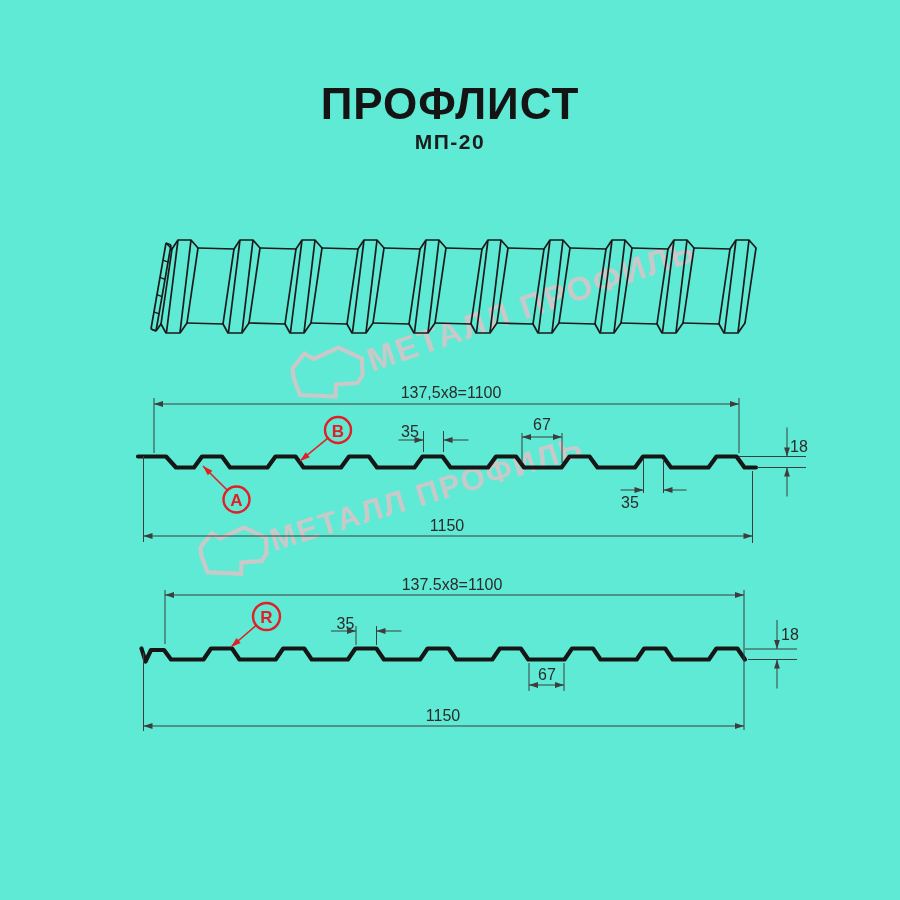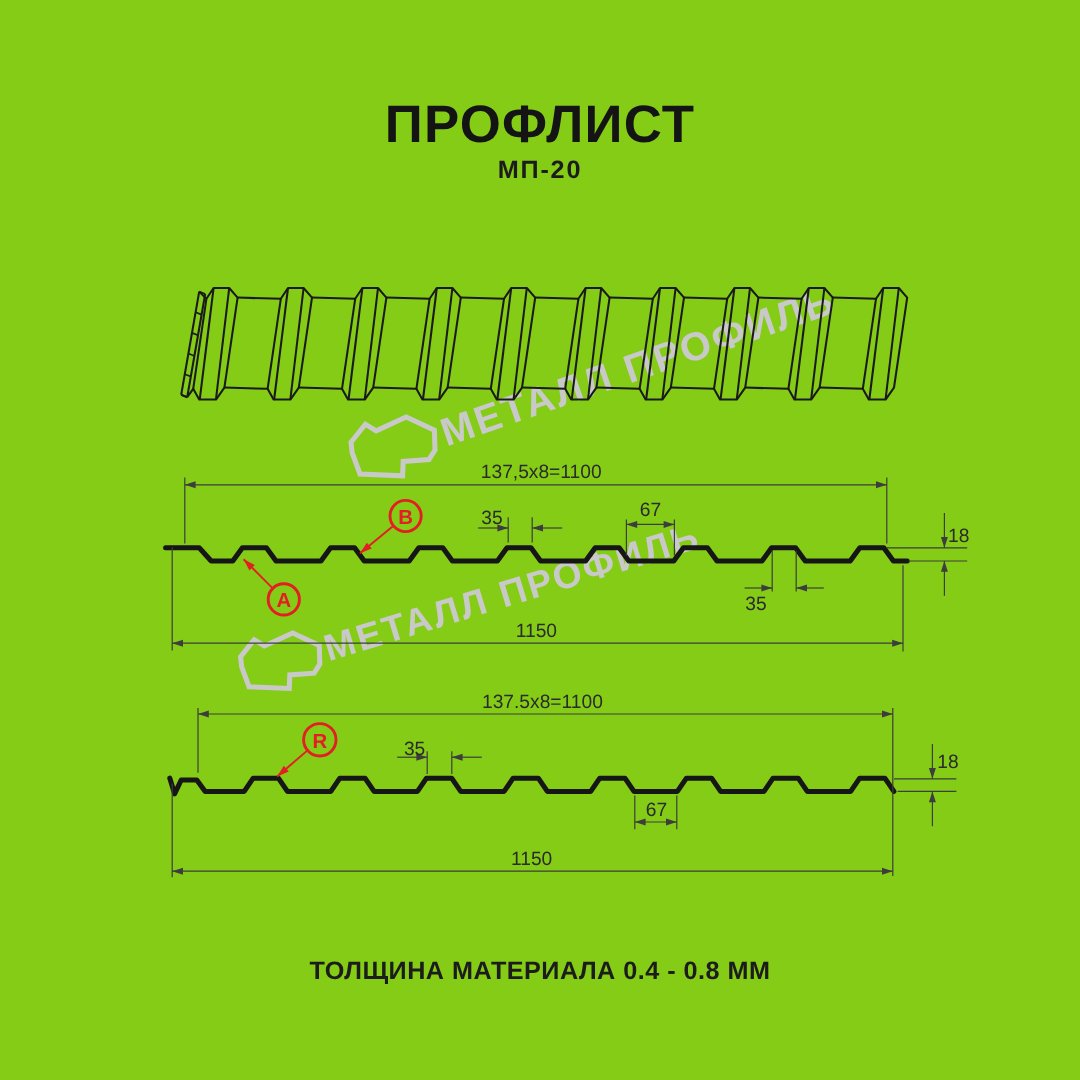--- a/index.html
+++ b/index.html
@@ -1,16 +1,16 @@
 <!DOCTYPE html>
 <html><head>
 <meta charset="utf-8">
 <style>
   html,body{margin:0;padding:0;background:#fff;}
-  .page{position:relative;width:900px;height:900px;background:#84cc16;overflow:hidden;
+  .page{position:relative;width:900px;height:900px;background:#5eead4;overflow:hidden;
         font-family:"Liberation Sans",sans-serif;}
   .abs{position:absolute;left:0;width:100%;text-align:center;line-height:1;}
   .title{top:82px;font-size:44px;font-weight:bold;letter-spacing:1px;color:#141414;}
   .subtitle{top:131px;font-size:21px;font-weight:bold;letter-spacing:1.5px;color:#1c1c1c;text-align:center;}
   .footer{top:799px;font-size:21px;font-weight:bold;letter-spacing:0.4px;color:#1c1c1c;}
   svg{position:absolute;top:0;left:0;}
   svg text{font-family:"Liberation Sans",sans-serif;}
 </style>
 </head>
 <body>
@@ -206,14 +206,13 @@
         <path d="M0,0 L-9,2.9 L-9,-2.9 Z" fill="#3d3d3d" transform="translate(777,659.5) rotate(-90)"></path>
         <text x="781" y="640" text-anchor="start" fill="#2b2b2b" font-size="16">18</text>
         <g>
           <line x1="256.2602231406096" y1="625.2975547665185" x2="231" y2="647" stroke="#e31e24" stroke-width="1.6"></line>
           <path d="M0,0 L-10,3.2 L-10,-3.2 Z" fill="#e31e24" transform="translate(231,647) rotate(139.33231398318853)"></path>
           <circle cx="266.5" cy="616.5" r="13.5" fill="none" stroke="#e31e24" stroke-width="2.4"></circle>
           <text x="266.5" y="617.5" text-anchor="middle" fill="#e31e24" font-size="17" font-weight="bold" dominant-baseline="central">R</text>
         </g>
       </g>
     </svg>
-  <div class="abs footer">ТОЛЩИНА МАТЕРИАЛА 0.4 - 0.8 ММ</div>
 </div>
 
 </body></html>

